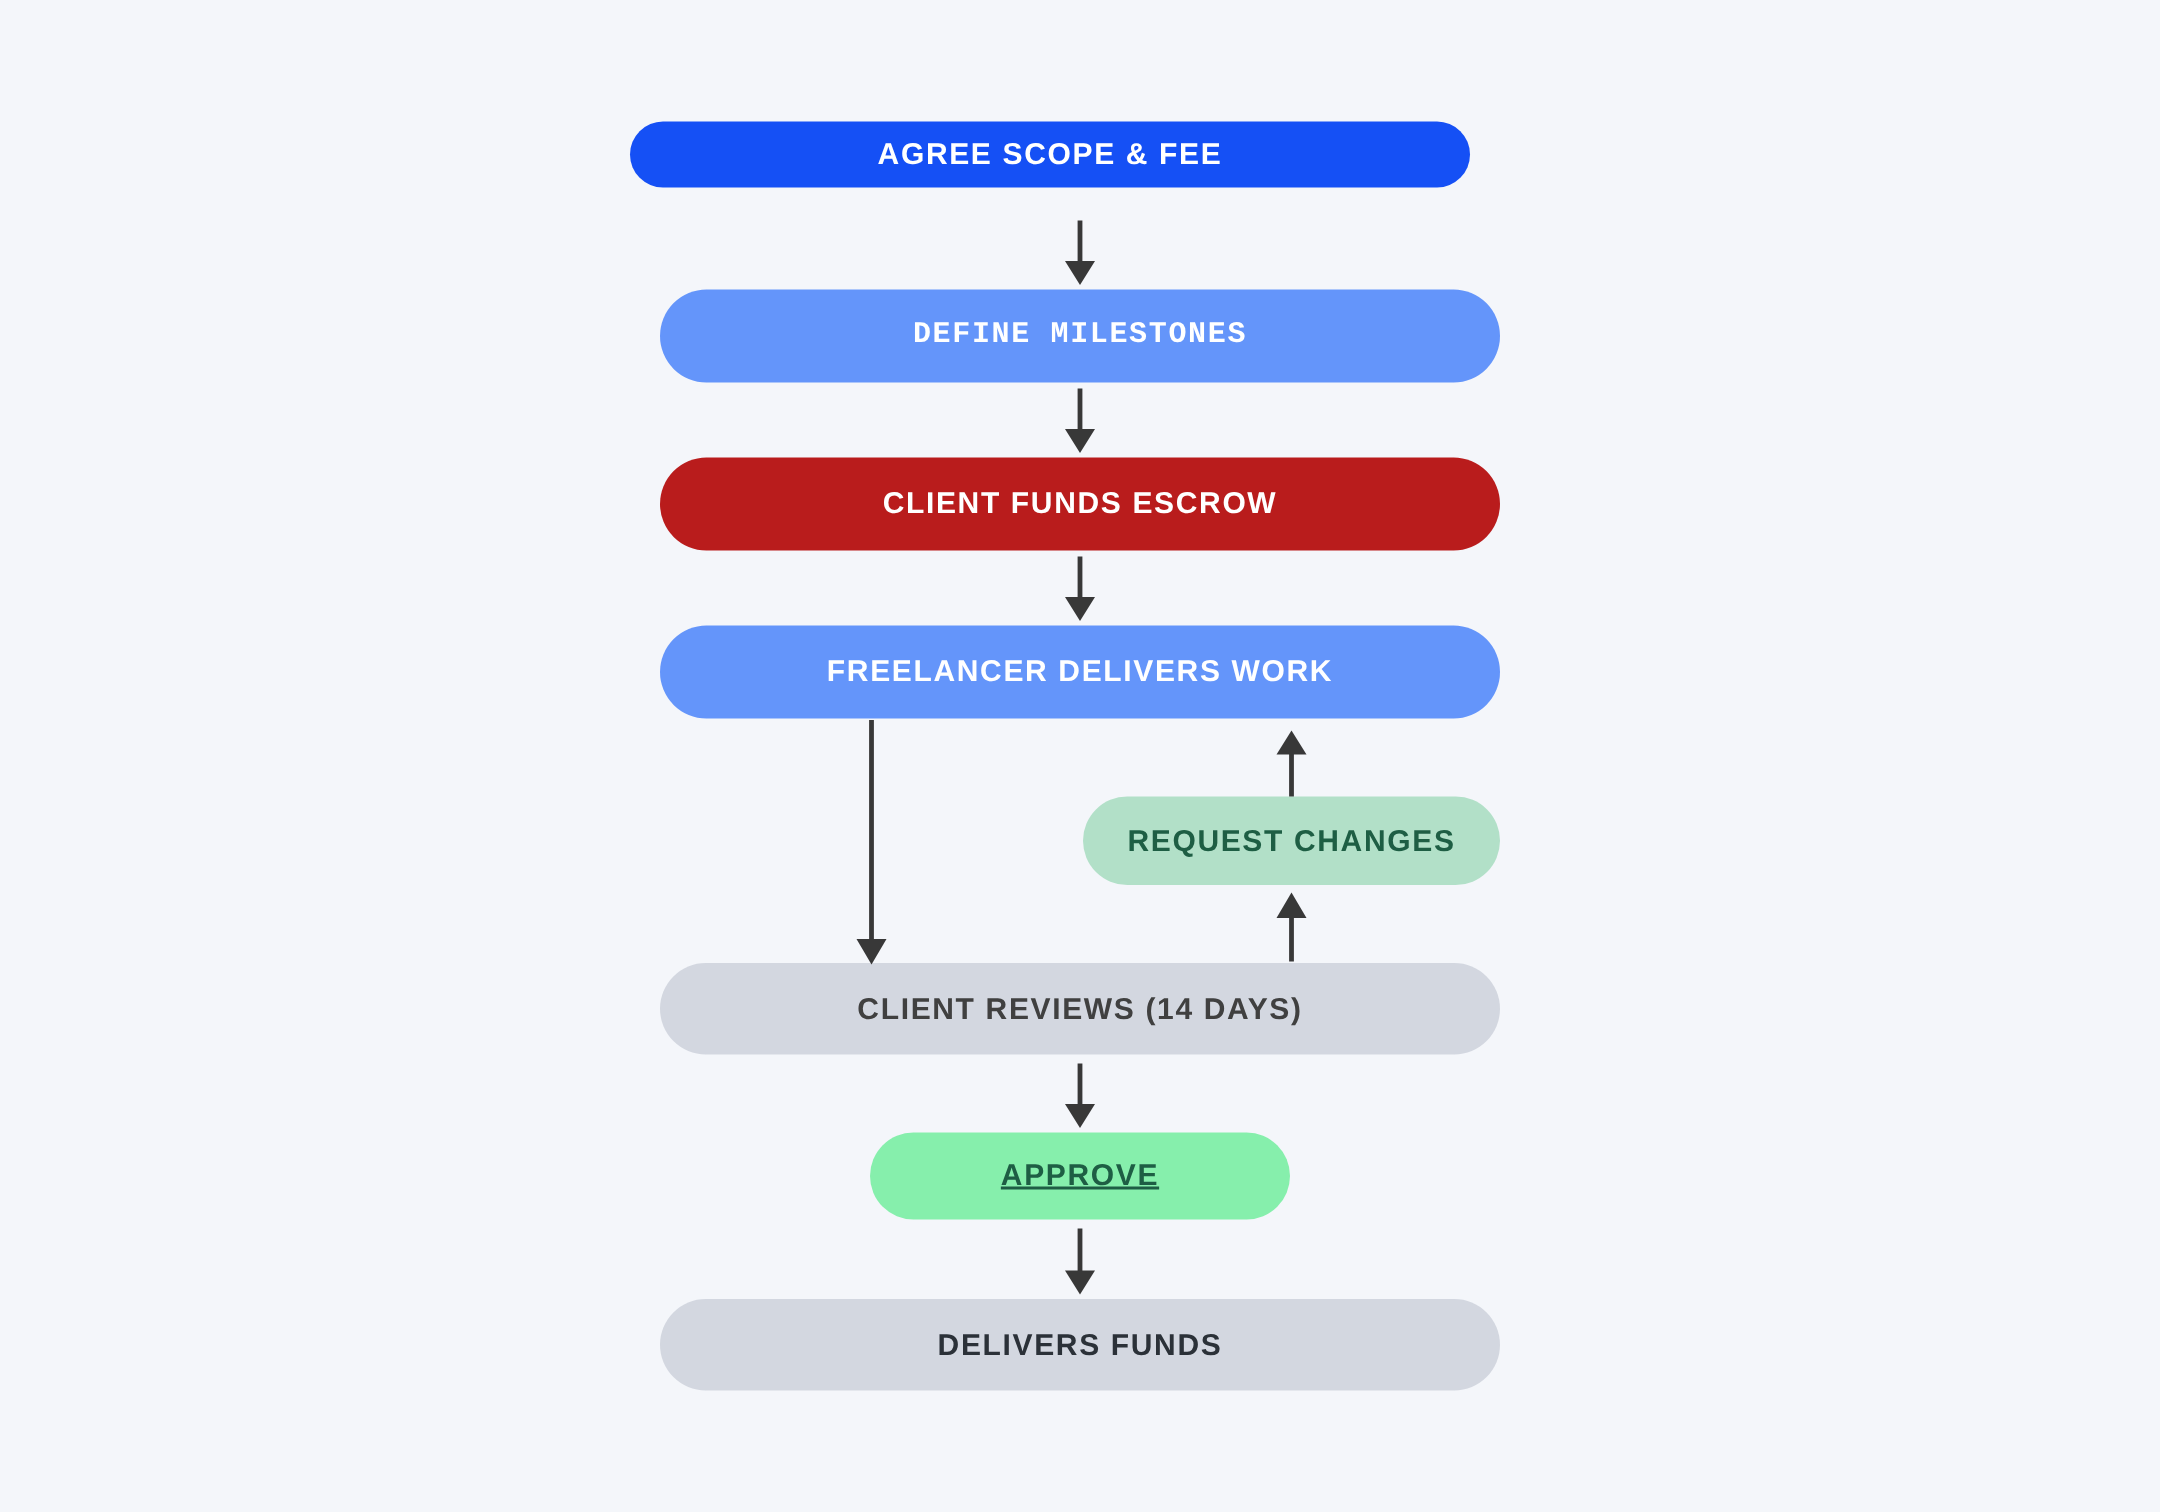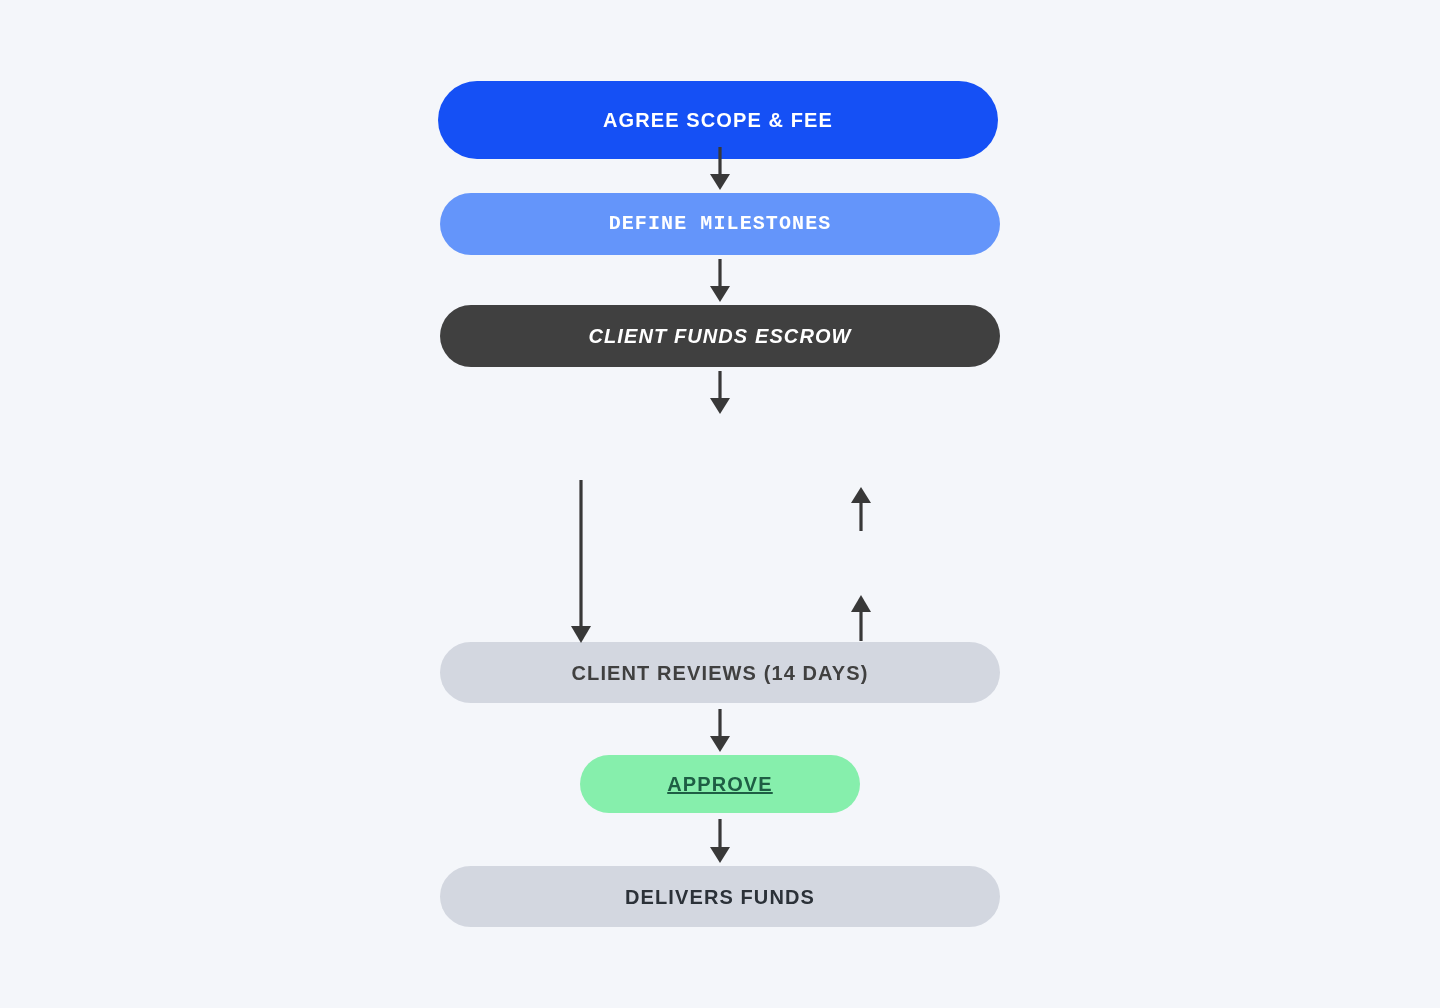--- a/index.html
+++ b/index.html
@@ -53,21 +53,21 @@
     color: #2b3138;
     font-size: 20px;
   }
   .node.action {
     background: #b2e0c8;
     color: #1e5e44;
     font-size: 20px;
   }
 
   
-  #node-agree-scope     { left: 438px; top:  81px; width: 560px; height:  78px; }
+  #node-agree-scope     { left: 420px; top:  81px; width: 560px; height:  44px; }
   #node-define-milestones { left: 440px; top: 193px; width: 560px; height:  62px; font-family: Liberation Mono, monospace; }
   #node-client-funds    { left: 440px; top: 305px; width: 560px; height:  62px; }
   #node-freelancer-delivers { left: 440px; top: 417px; width: 560px; height:  62px; }
   #node-request-changes { left: 722px; top: 531px; width: 278px; height:  59px; }
   #node-client-reviews  { left: 440px; top: 642px; width: 560px; height:  61px; }
   #node-approve         { left: 580px; top: 755px; width: 280px; height:  58px; }
   #node-release-funds   { left: 440px; top: 866px; width: 560px; height:  61px; }
 
   
   .arrow {
@@ -98,25 +98,31 @@
 <div id="flow-canvas" style="background: rgb(244, 246, 250);">
 
   <div class="node primary" id="node-agree-scope" style="background: rgb(21, 80, 245); color: rgb(255, 255, 255);">
     <span class="node-label">AGREE SCOPE &amp; FEE</span>
   </div>
 
   <div class="node step" id="node-define-milestones" style="background: rgb(100, 149, 250); color: rgb(255, 255, 255);">
     <span class="node-label">DEFINE MILESTONES</span>
   </div>
 
-  <div class="node step" id="node-client-funds" style="background: #404040; color: rgb(255, 255, 255); font-style: italic;">
+  <div class="node step" id="node-client-funds" style="background: #b91c1c; color: rgb(255, 255, 255);">
     <span class="node-label">CLIENT FUNDS ESCROW</span>
   </div>
 
+  <div class="node step" id="node-freelancer-delivers" style="background: rgb(100, 149, 250); color: rgb(255, 255, 255);">
+    <span class="node-label">FREELANCER DELIVERS WORK</span>
+  </div>
 
+  <div class="node action" id="node-request-changes" style="background: rgb(178, 224, 200); color: rgb(30, 94, 68);">
+    <span class="node-label">REQUEST CHANGES</span>
+  </div>
 
   <div class="node neutral" id="node-client-reviews" style="background: rgb(211, 215, 224); color: #404040;">
     <span class="node-label">CLIENT REVIEWS (14 DAYS)</span>
   </div>
 
   <div class="node action" id="node-approve" style="background: #86efac; color: rgb(30, 94, 68); text-decoration: underline;">
     <span class="node-label">APPROVE</span>
   </div>
 
   <div class="node neutral" id="node-release-funds" style="background: rgb(211, 215, 224); color: rgb(43, 49, 56);">

